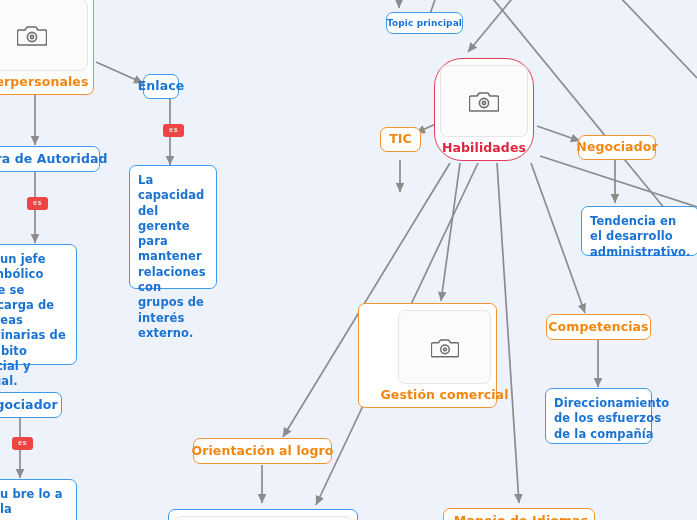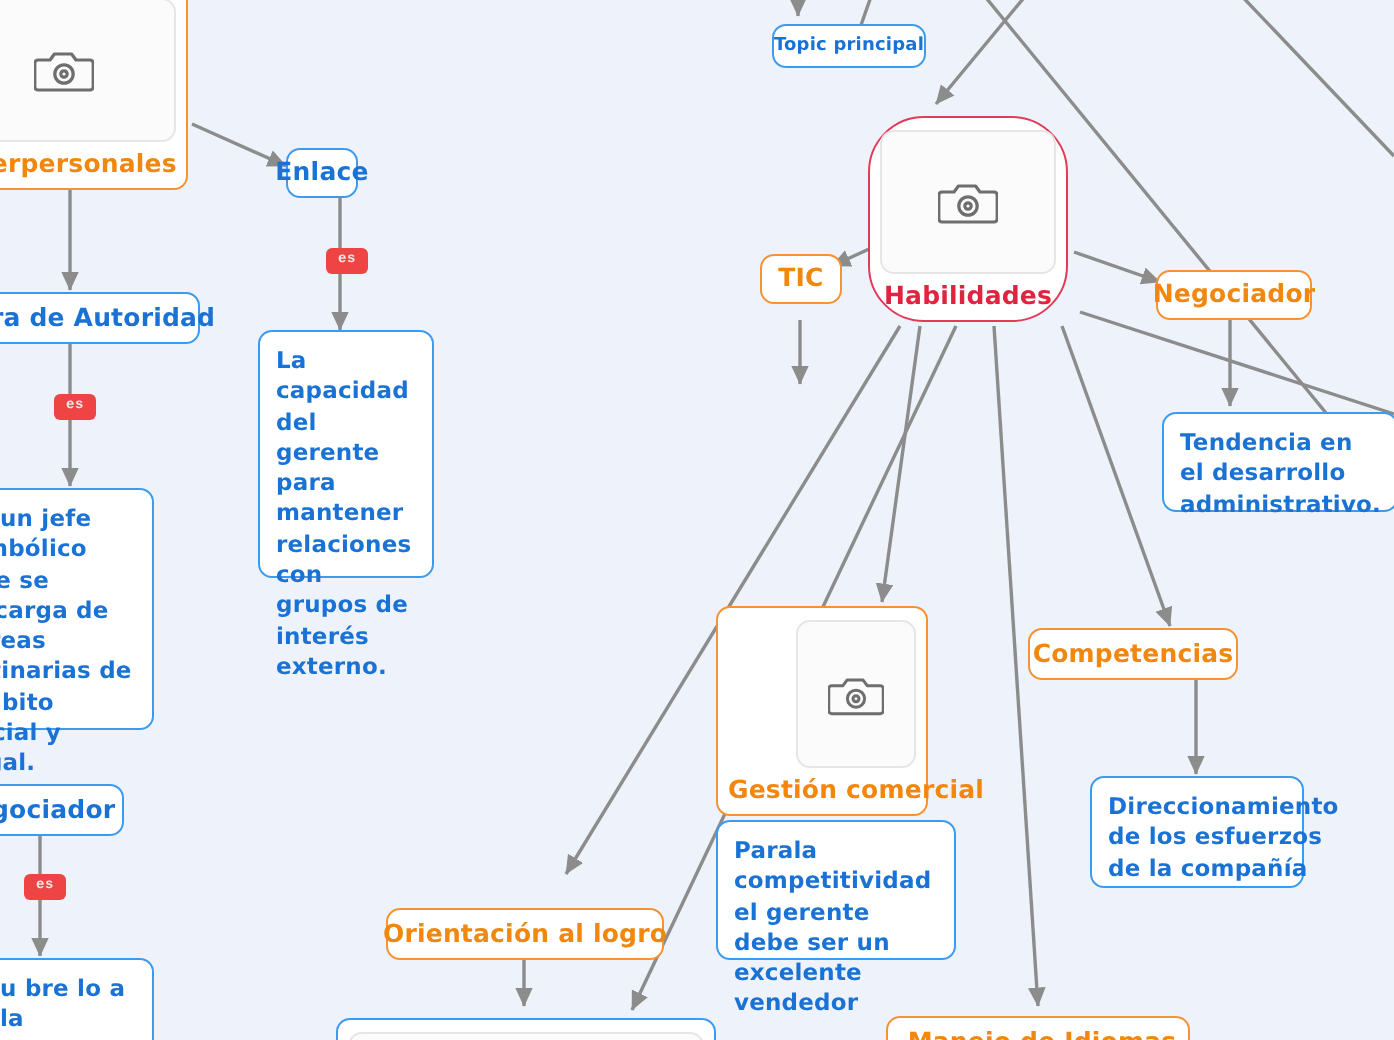--- a/index.html
+++ b/index.html
@@ -242,44 +242,41 @@
 
 
   <div class="node n-orange pill" style="left:578px; top:135px; width:78px; height:25px;">
     <span class="label">Negociador</span>
   </div>
 
   <div class="node n-blue para" style="left:581px; top:206px; width:118px; height:50px;">
     <span class="label">Tendencia en el desarrollo administrativo.</span>
   </div>
 
-  <div class="node n-orange pill" style="left:514px; top:314px; width:105px; height:26px;">
+  <div class="node n-orange pill" style="left:546px; top:314px; width:105px; height:26px;">
     <span class="label">Competencias</span>
   </div>
 
   <div class="node n-blue para" style="left:545px; top:388px; width:107px; height:56px;">
     <span class="label">Direccionamiento de los esfuerzos de la compañía</span>
   </div>
 
-  <div class="node n-orange card" style="left:358px; top:303px; width:106px; height:105px;padding-left:40px;">
+  <div class="node n-orange card" style="left:358px; top:303px; width:139px; height:105px;padding-left:40px;">
     <div class="thumb">
       <svg class="cam" width="28" height="23" viewBox="0 0 30 24" fill="none" stroke="#6e6e6e" stroke-width="1.6" stroke-linejoin="round">
         <path d="M2 7 h6 l2.2-3 h8.6 L21 7 h7 a1.6 1.6 0 0 1 1.6 1.6 v11.8 a1.6 1.6 0 0 1-1.6 1.6 H2 a1.6 1.6 0 0 1-1.6-1.6 V8.6 A1.6 1.6 0 0 1 2 7 z"></path>
         <circle cx="15" cy="14" r="4.6"></circle>
         <circle cx="15" cy="14" r="1.6"></circle>
       </svg>
     </div>
     <span class="label">Gestión comercial</span>
   </div>
 
-  <div class="node n-blue para" style="left:358px; top:410px; width:120px; height:70px;">
-    <span class="label">Parala competitividad el gerente debe ser un excelente vendedor</span>
-  </div>
-
-  <div class="node n-orange pill" style="left:193px; top:438px; width:139px; height:26px;margin-top:16px;">
+
+  <div class="node n-orange pill" style="left:193px; top:438px; width:139px; height:26px;">
     <span class="label">Orientación al logro</span>
   </div>
 
   <div class="node n-blue card" style="left:168px; top:509px; width:190px; height:60px;">
     <div class="thumb"></div>
   </div>
 
   <div class="node n-orange pill" style="left:443px; top:508px; width:152px; height:26px;">
     <span class="doc-ico"></span>
     <span class="label">Manejo de Idiomas</span>

